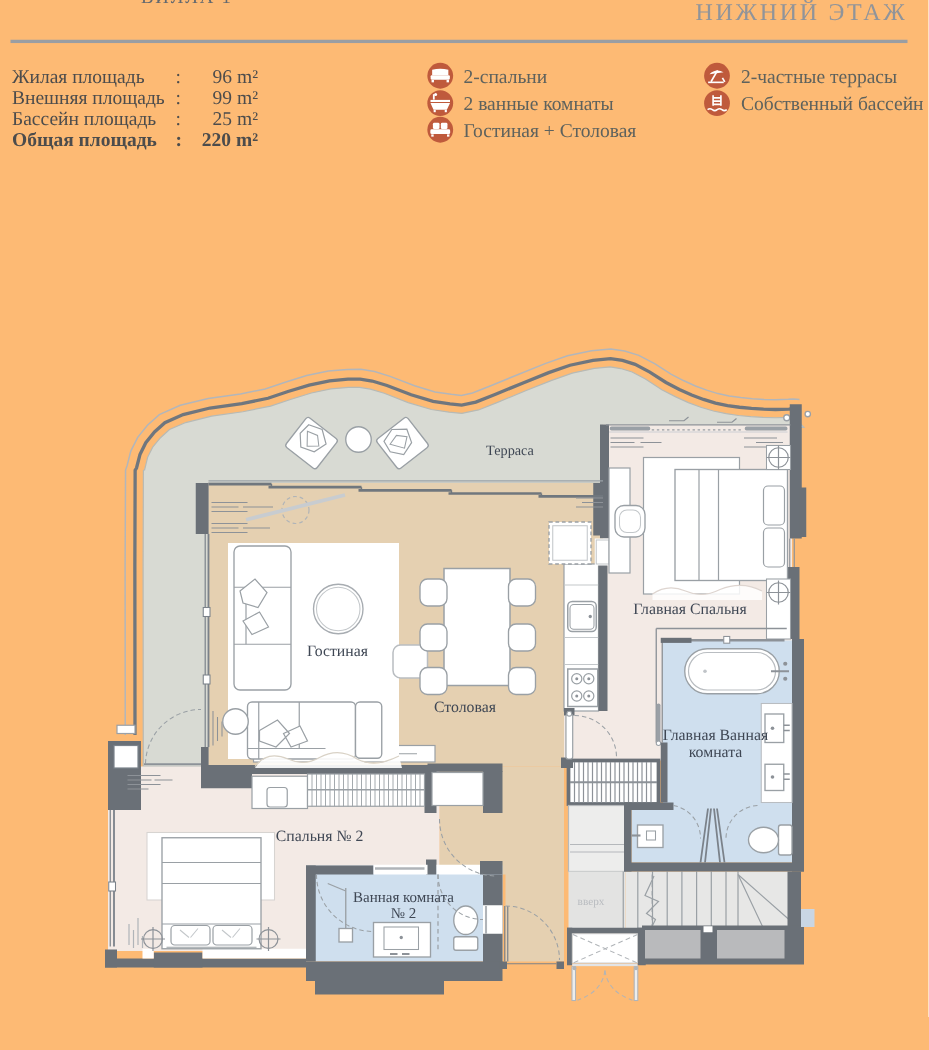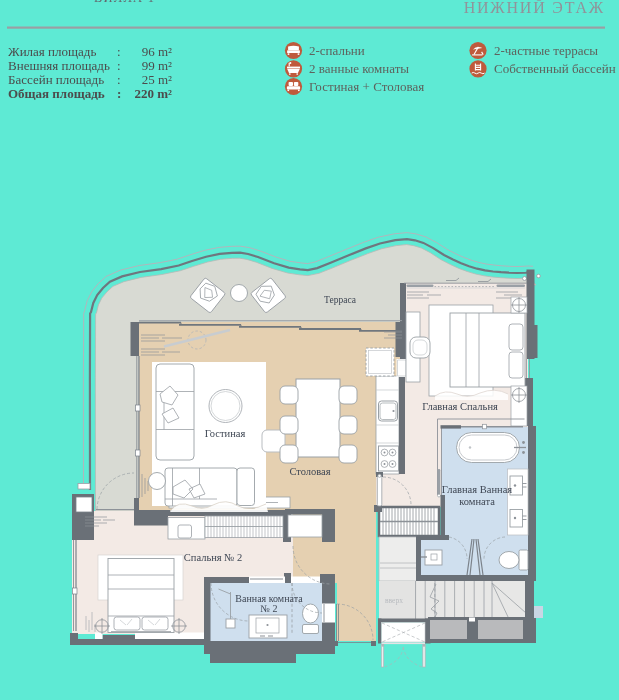--- a/index.html
+++ b/index.html
@@ -1,16 +1,16 @@
 <!DOCTYPE html>
 <html><head>
 <meta charset="utf-8">
 <style>
 html,body{margin:0;padding:0;background:#ffffff;}
-#page{position:relative;width:619px;height:700px;overflow:hidden;background:#5eead4;
+#page{position:relative;width:619px;height:700px;overflow:hidden;background:#fdba74;
  font-family:"Liberation Serif", serif;}
 svg{display:block;}
 </style>
 </head>
 <body>
 <div id="page">
 <svg width="619" height="700" viewBox="0 0 619 700" xmlns="http://www.w3.org/2000/svg">
 
 <text x="94" y="2" font-size="12.5" letter-spacing="1.2" fill="#63696f">ВИЛЛА 1</text>
 

